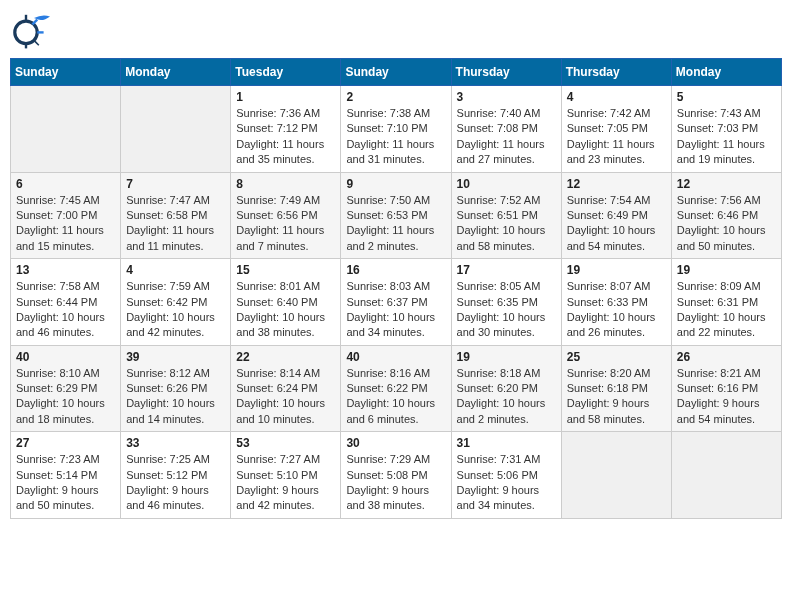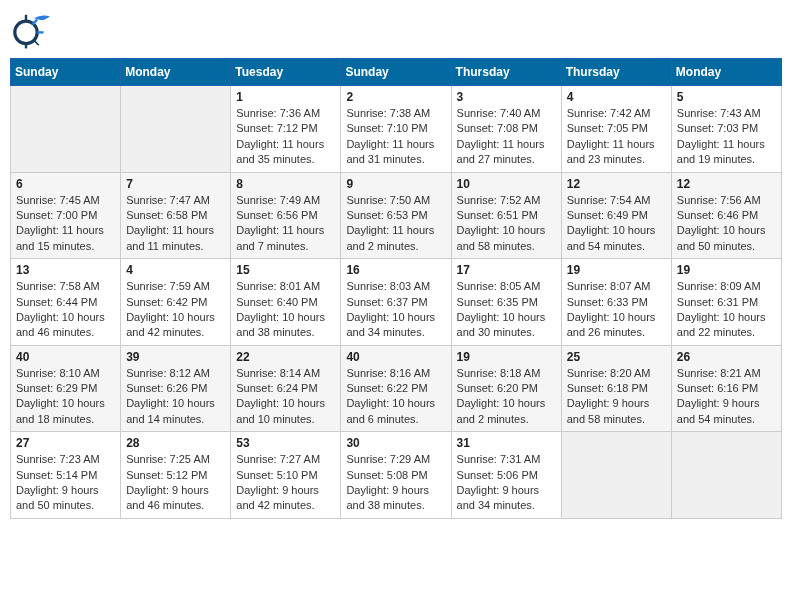--- a/index.html
+++ b/index.html
@@ -234,21 +234,21 @@
           <div class="day-number">26</div>
           <div class="day-info">Sunrise: 8:21 AM<br>Sunset: 6:16 PM<br>Daylight: 9 hours and 54 minutes.</div>
         </td>
       </tr>
       <tr>
         <td>
           <div class="day-number">27</div>
           <div class="day-info">Sunrise: 7:23 AM<br>Sunset: 5:14 PM<br>Daylight: 9 hours and 50 minutes.</div>
         </td>
         <td>
-          <div class="day-number">28</div>
+          <div class="day-number">33</div>
           <div class="day-info">Sunrise: 7:25 AM<br>Sunset: 5:12 PM<br>Daylight: 9 hours and 46 minutes.</div>
         </td>
         <td>
           <div class="day-number">53</div>
           <div class="day-info">Sunrise: 7:27 AM<br>Sunset: 5:10 PM<br>Daylight: 9 hours and 42 minutes.</div>
         </td>
         <td>
           <div class="day-number">30</div>
           <div class="day-info">Sunrise: 7:29 AM<br>Sunset: 5:08 PM<br>Daylight: 9 hours and 38 minutes.</div>
         </td>

